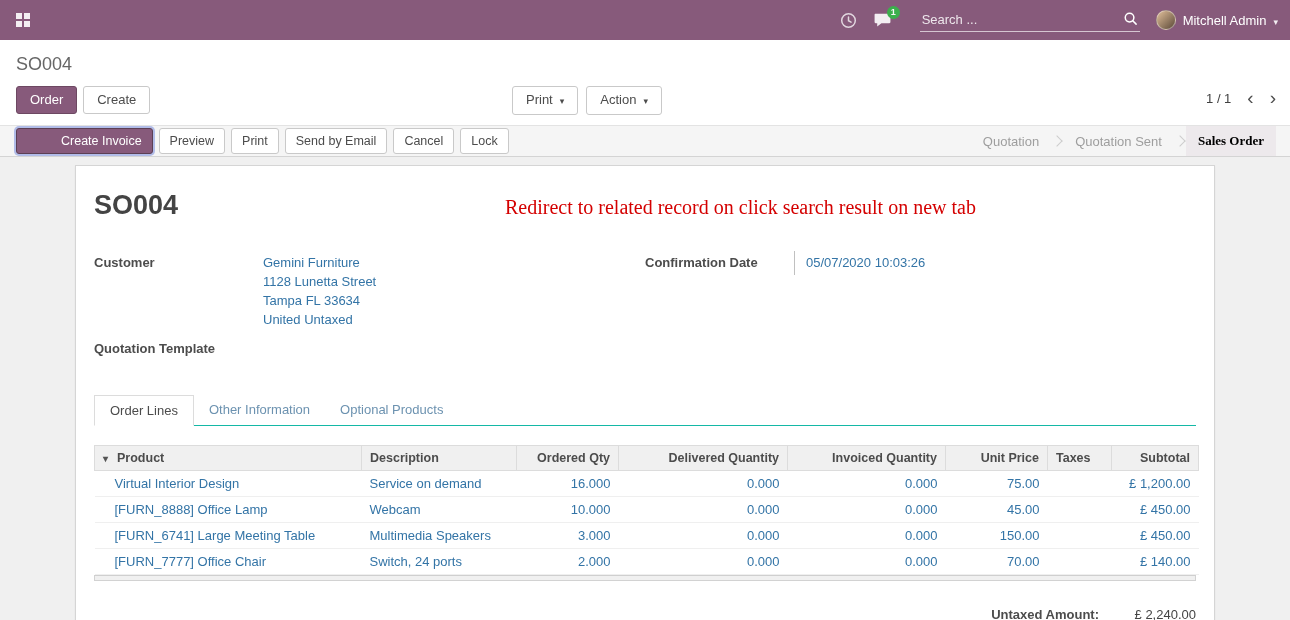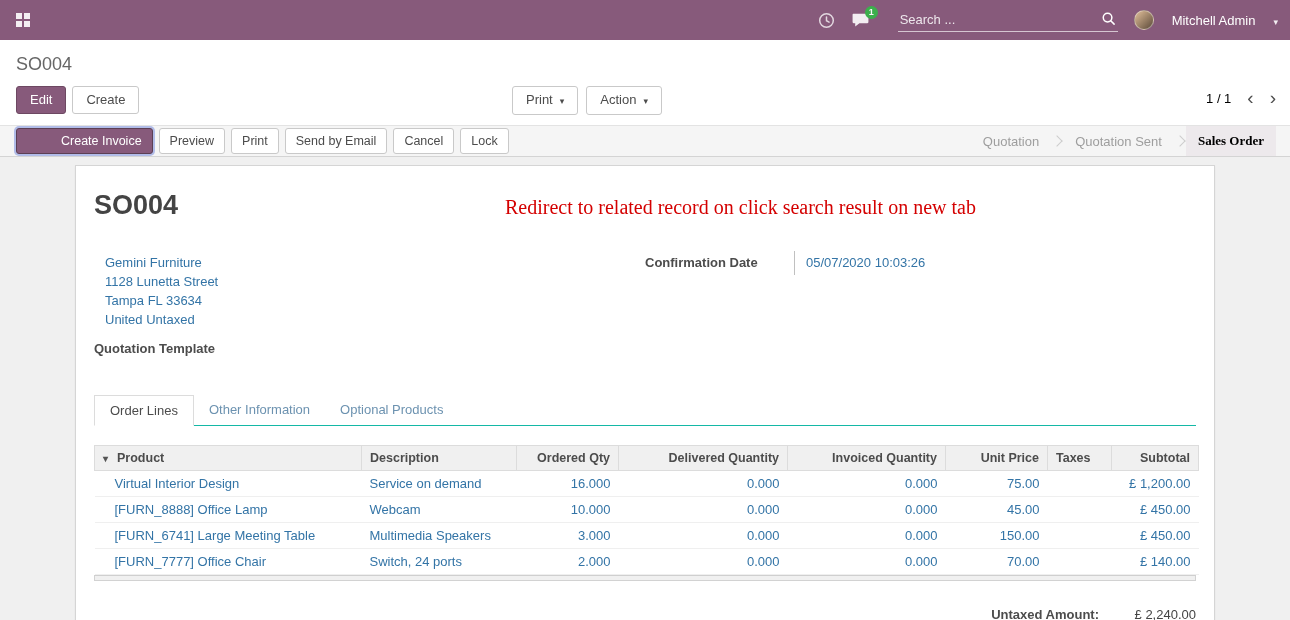--- a/index.html
+++ b/index.html
@@ -26,42 +26,42 @@
     display:flex; align-items:center; justify-content:center; padding:0 3px;
   }
   .searchbox { position:relative; width:220px; margin-left:12px; }
   .search-input {
     width:100%; background:transparent; border:none; outline:none;
     border-bottom:1px solid rgba(255,255,255,.65); color:#fff;
     font-size:13px; padding:3px 24px 4px 2px; font-family:"Liberation Sans",sans-serif;
   }
   .search-input::placeholder { color:rgba(255,255,255,.85); }
   .mag { position:absolute; right:2px; top:2px; cursor:pointer; }
-  .user { display:flex; align-items:center; gap:18px; cursor:pointer; }
+  .user { display:flex; align-items:center; gap:7px; cursor:pointer; }
   .avatar {
     width:20px; height:20px; border-radius:50%;
     background:linear-gradient(135deg,#c7a887 20%,#6e5a46 85%);
     border:1px solid rgba(255,255,255,.4);
   }
   .uname { font-size:13px; }
   .tb-caret::before { content:"▾"; font-size:9px; opacity:.9; }
 
   
   .breadcrumb { padding:14px 16px 2px; font-size:18px; color:#666; }
   .cp-buttons { position:relative; padding:9px 16px 12px; height:46px; }
   .btn {
     font-family:"Liberation Sans",sans-serif; font-size:13px; color:#4c4c4c;
     background:#fff; border:1px solid #c9c9c9; border-radius:3px;
     padding:5px 13px; cursor:pointer; line-height:16px;
   }
   .btn-primary { background:#875A7B; border-color:#6d4862; color:#fff; }
   .grp-left { display:inline-flex; gap:6px; }
   .grp-center { position:absolute; left:512px; top:9px; display:inline-flex; gap:8px; }
   .dd-caret::before { content:"▾"; font-size:9px; margin-left:7px; color:inherit; }
-  .pager { position:absolute; right:14px; top:12px; display:flex; align-items:center; gap:16px; color:#000000; }
+  .pager { position:absolute; right:14px; top:12px; display:flex; align-items:center; gap:16px; color:#404040; }
   .pg { cursor:pointer; color:#4c4c4c; font-size:19px; line-height:18px; }
   .pg-prev::before { content:"‹"; }
   .pg-next::before { content:"›"; }
 
   
   .statusbar {
     margin-top:2px; height:32px; flex:0 0 32px; background:#f5f5f5;
     border-top:1px solid #e3e3e3; border-bottom:1px solid #d4d4d4;
     display:flex; align-items:center; justify-content:space-between;
   }
@@ -166,21 +166,21 @@
     </span>
   </div>
 </header>
 
 <div class="breadcrumb">
   <span>SO004</span>
 </div>
 
 <div class="cp-buttons">
   <div class="grp-left">
-    <button class="btn btn-primary">Edit</button>
+    <button class="btn btn-primary">Order</button>
     <button class="btn">Create</button>
   </div>
   <div class="grp-center">
     <button class="btn"><span>Print</span><span class="dd-caret"></span></button>
     <button class="btn"><span>Action</span><span class="dd-caret"></span></button>
   </div>
   <div class="pager">
     <span>1 / 1</span>
     <span class="pg pg-prev"></span>
     <span class="pg pg-next"></span>
@@ -207,20 +207,21 @@
 
 <div class="content">
   <div class="sheet">
 
     <h1>SO004</h1>
     <div class="annotation">Redirect to related record on click search result on new tab</div>
 
     <div class="groups">
       <div class="group group-left">
         <div class="f-row">
+          <div class="f-label">Customer</div>
           <div class="f-value">
             <a>Gemini Furniture</a>
             <div>1128 Lunetta Street</div>
             <div>Tampa FL 33634</div>
             <div>United Untaxed</div>
           </div>
         </div>
         <div class="f-row">
           <div class="f-label">Quotation Template</div>
           <div class="f-value"></div>

